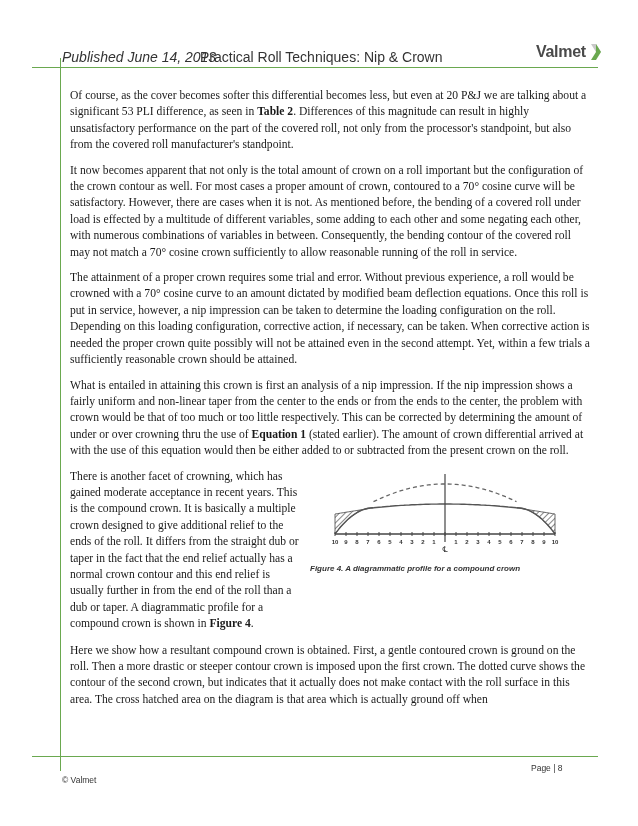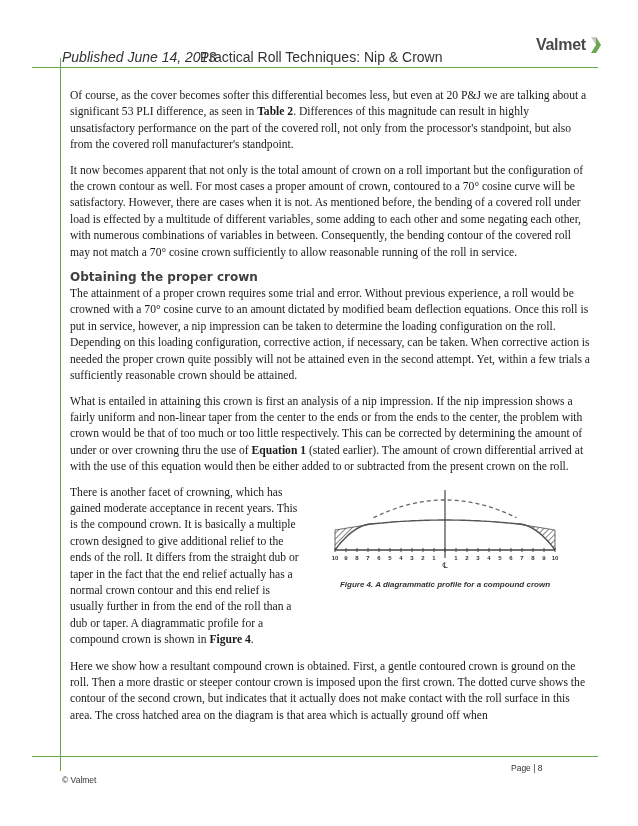--- a/index.html
+++ b/index.html
@@ -4,33 +4,33 @@
 <style>
   html, body { margin: 0; padding: 0; background: #ffffff; }
   body { width: 638px; height: 826px; position: relative; overflow: hidden; font-family: "Liberation Serif", serif; color: #1a1a1a; }
   .vline { position: absolute; left: 60px; top: 58px; width: 1px; height: 713px; background: #6aa84f; }
   .hline { position: absolute; left: 32px; width: 566px; height: 1px; background: #6aa84f; }
   .hline.top { top: 67px; }
   .hline.bottom { top: 756px; }
   .hdr { position: absolute; top: 49px; font-family: "Liberation Sans", sans-serif; font-size: 14px; color: #333; }
   .hdr.pub { left: 62px; font-style: italic; }
   .hdr.title { left: 200px; }
-  .logo { position: absolute; left: 536px; top: 36px; display: flex; align-items: center; }
+  .logo { position: absolute; left: 536px; top: 43px; display: flex; align-items: center; }
   .logo-text { font-family: "Liberation Sans", sans-serif; font-weight: bold; font-size: 16px; color: #4a4a4a; letter-spacing: -0.3px; }
   .logo svg { margin-left: 3px; }
   .content { position: absolute; left: 70px; top: 88px; width: 520px; font-size: 11.6px; line-height: 16.4px; }
   p { margin: 0 0 9px 0; }
   h2 { font-family: "DejaVu Sans", sans-serif; font-size: 12px; font-weight: bold; color: #404040; margin: 6px 0 1px 0; line-height: 15px; }
   .figtext { width: 230px; }
   .figure { position: absolute; left: 240px; top: 5px; width: 270px; }
   .figsec { position: relative; }
-  .caption { font-family: "Liberation Sans", sans-serif; font-style: italic; font-weight: bold; font-size: 8px; color: #333; text-align: center; margin-top: 2px; }
+  .caption { font-family: "Liberation Sans", sans-serif; font-style: italic; font-weight: bold; font-size: 8px; color: #333; margin-top: 2px; }
   .ftr { position: absolute; top: 763px; font-family: "Liberation Sans", sans-serif; font-size: 8.5px; color: #333; }
   .ftr.copy { left: 62px; margin-top: 12px; }
-  .ftr.page { left: 511px; }
+  .ftr.page { left: 531px; }
 </style>
 </head>
 <body>
 
 <div class="vline"></div>
 <div class="hline top"></div>
 <div class="hline bottom"></div>
 
 <div class="hdr pub">Published June 14, 2013</div>
 <div class="hdr title">Practical Roll Techniques: Nip &amp; Crown</div>
@@ -39,21 +39,20 @@
   <svg width="14" height="16" viewBox="0 0 14 16">
     <polygon points="2,0 7,0 12,8 7,8" fill="#c8c8c8"></polygon>
     <polygon points="7,8 12,8 7,16 2,16" fill="#6aa84f"></polygon>
     <polygon points="7,0 12,8 7,8" fill="#6aa84f"></polygon>
   </svg>
 </div>
 
 <div class="content">
   <p><span>Of course, as the cover becomes softer this differential becomes less, but even at 20 P&amp;J we are talking about a significant 53 PLI difference, as seen in </span><b>Table 2</b><span>. Differences of this magnitude can result in highly unsatisfactory performance on the part of the covered roll, not only from the processor's standpoint, but also from the covered roll manufacturer's standpoint.</span></p>
   <p>It now becomes apparent that not only is the total amount of crown on a roll important but the configuration of the crown contour as well. For most cases a proper amount of crown, contoured to a 70° cosine curve will be satisfactory. However, there are cases when it is not. As mentioned before, the bending of a covered roll under load is effected by a multitude of different variables, some adding to each other and some negating each other, with numerous combinations of variables in between. Consequently, the bending contour of the covered roll may not match a 70° cosine crown sufficiently to allow reasonable running of the roll in service.</p>
-  <h2>Obtaining the proper crown</h2>
   <p>The attainment of a proper crown requires some trial and error. Without previous experience, a roll would be crowned with a 70° cosine curve to an amount dictated by modified beam deflection equations. Once this roll is put in service, however, a nip impression can be taken to determine the loading configuration on the roll. Depending on this loading configuration, corrective action, if necessary, can be taken. When corrective action is needed the proper crown quite possibly will not be attained even in the second attempt. Yet, within a few trials a sufficiently reasonable crown should be attained.</p>
   <p><span>What is entailed in attaining this crown is first an analysis of a nip impression. If the nip impression shows a fairly uniform and non-linear taper from the center to the ends or from the ends to the center, the problem with crown would be that of too much or too little respectively. This can be corrected by determining the amount of under or over crowning thru the use of </span><b>Equation 1</b><span> (stated earlier). The amount of crown differential arrived at with the use of this equation would then be either added to or subtracted from the present crown on the roll.</span></p>
   <div class="figsec">
     <p class="figtext"><span>There is another facet of crowning, which has gained moderate acceptance in recent years. This is the compound crown. It is basically a multiple crown designed to give additional relief to the ends of the roll. It differs from the straight dub or taper in the fact that the end relief actually has a normal crown contour and this end relief is usually further in from the end of the roll than a dub or taper. A diagrammatic profile for a compound crown is shown in </span><b>Figure 4</b><span>.</span></p>
     <div class="figure">
       <svg id="fig" width="270" height="80" viewBox="0 0 270 80">
           <defs>
             <pattern id="hatch" width="4" height="4" patternUnits="userSpaceOnUse" patternTransform="rotate(45)">
               <line x1="0" y1="0" x2="0" y2="4" stroke="#333" stroke-width="1.2"></line>
             </pattern>

